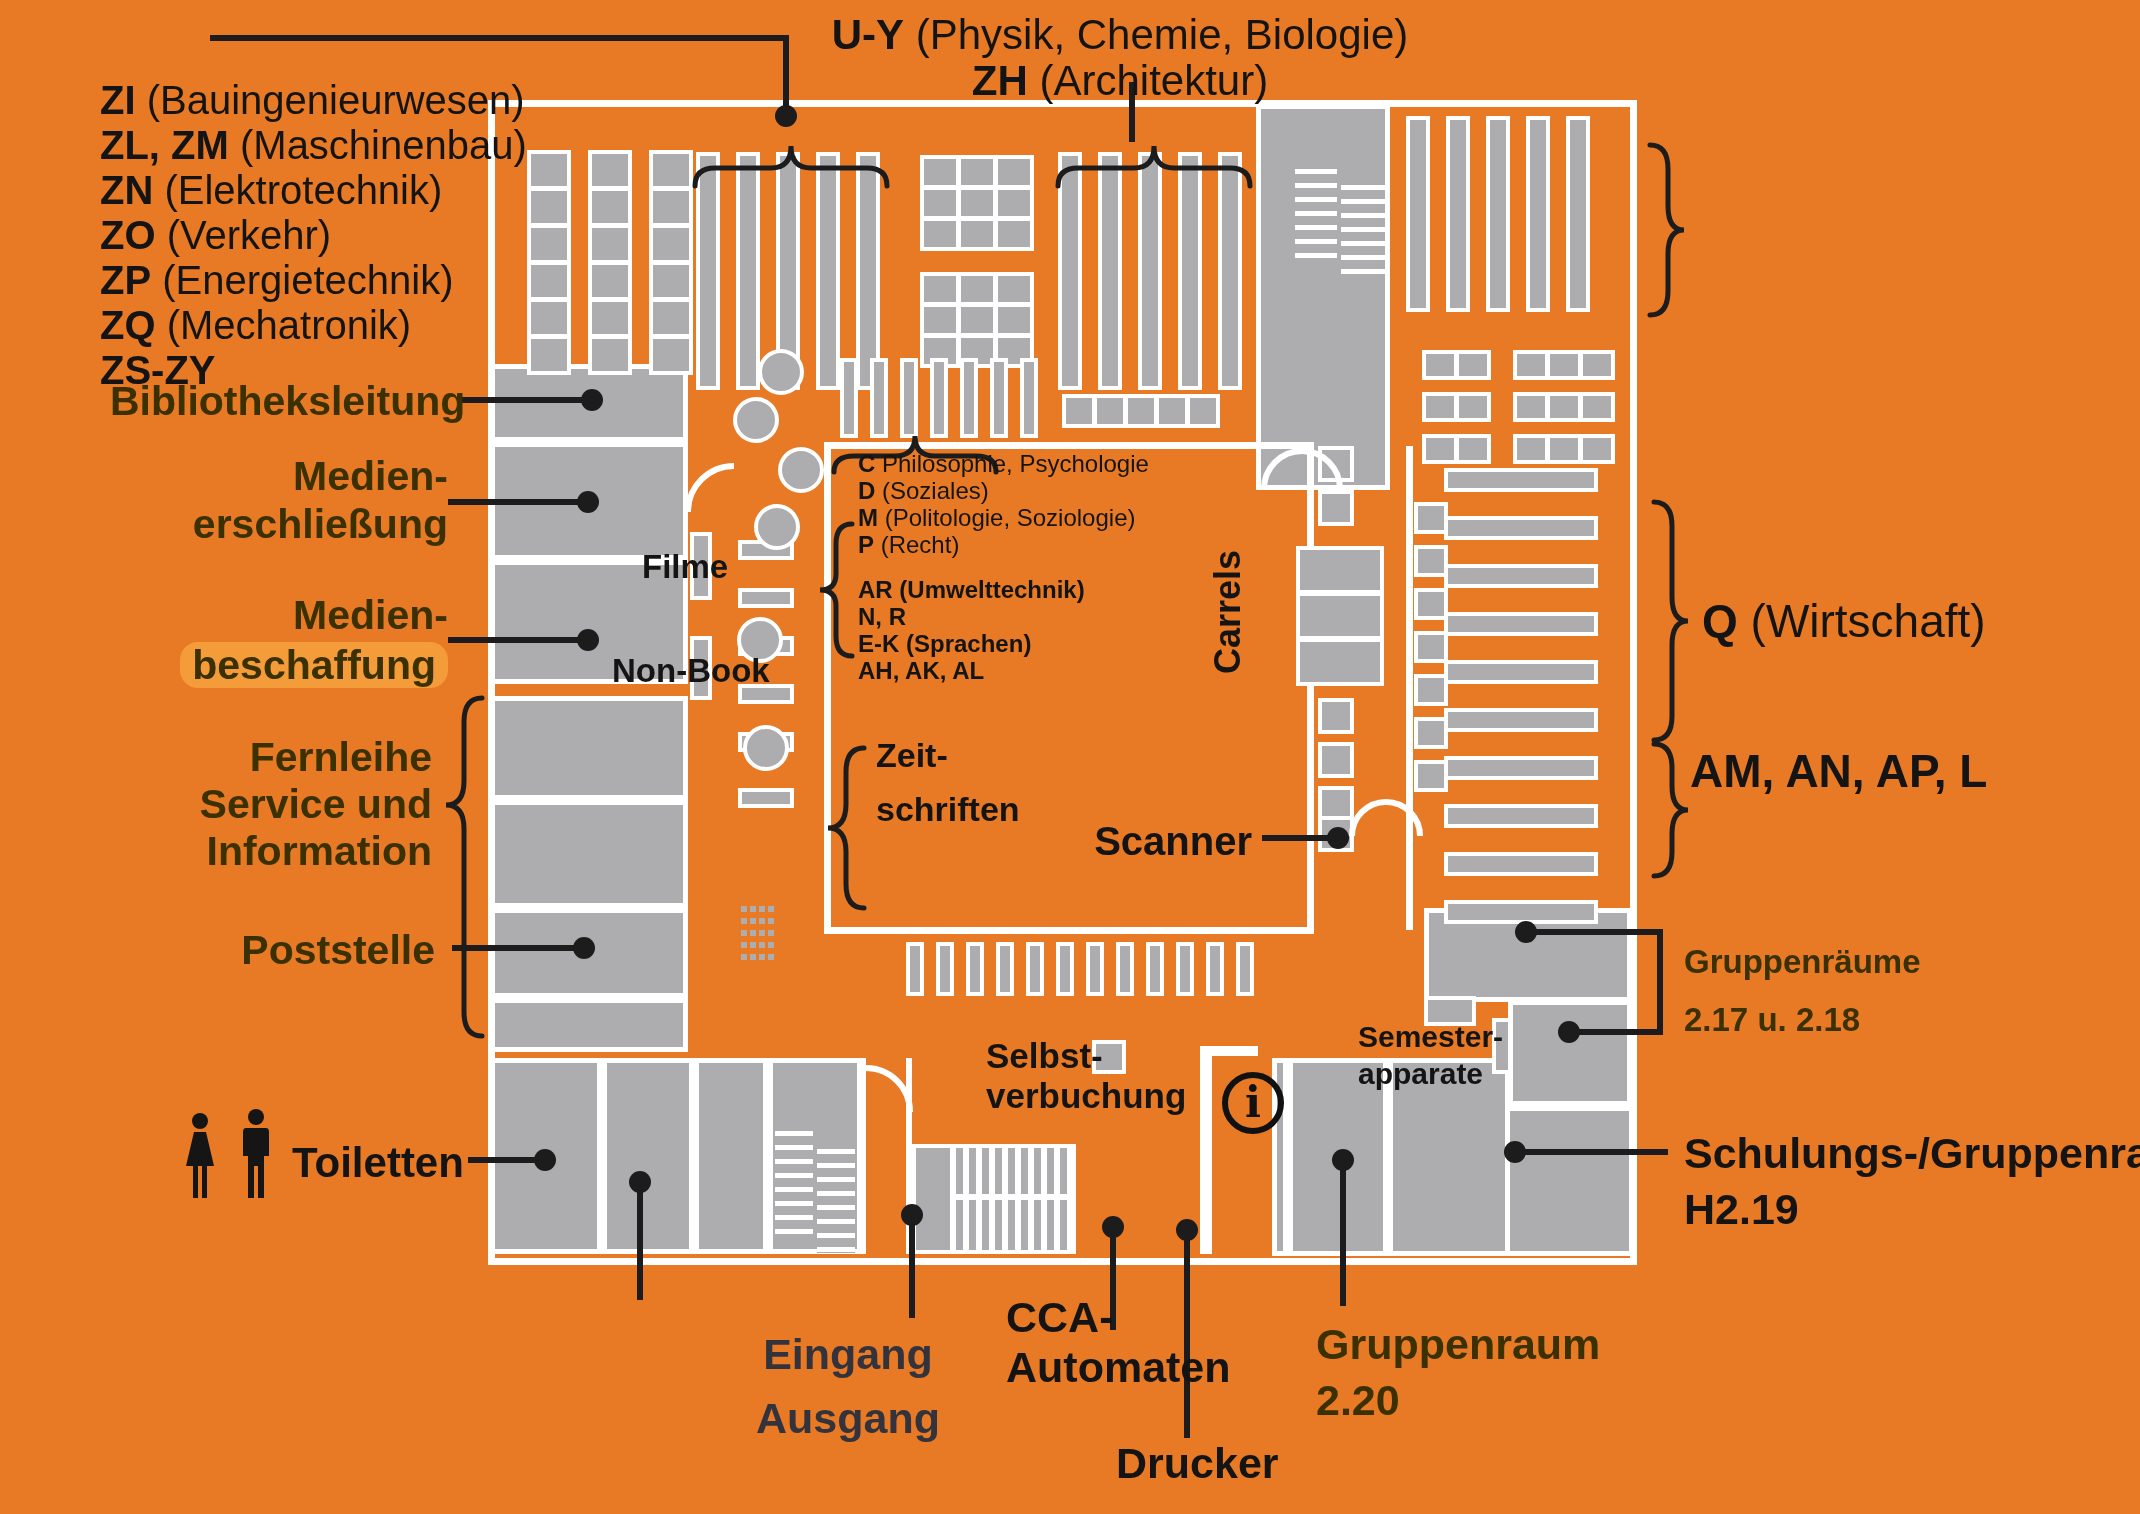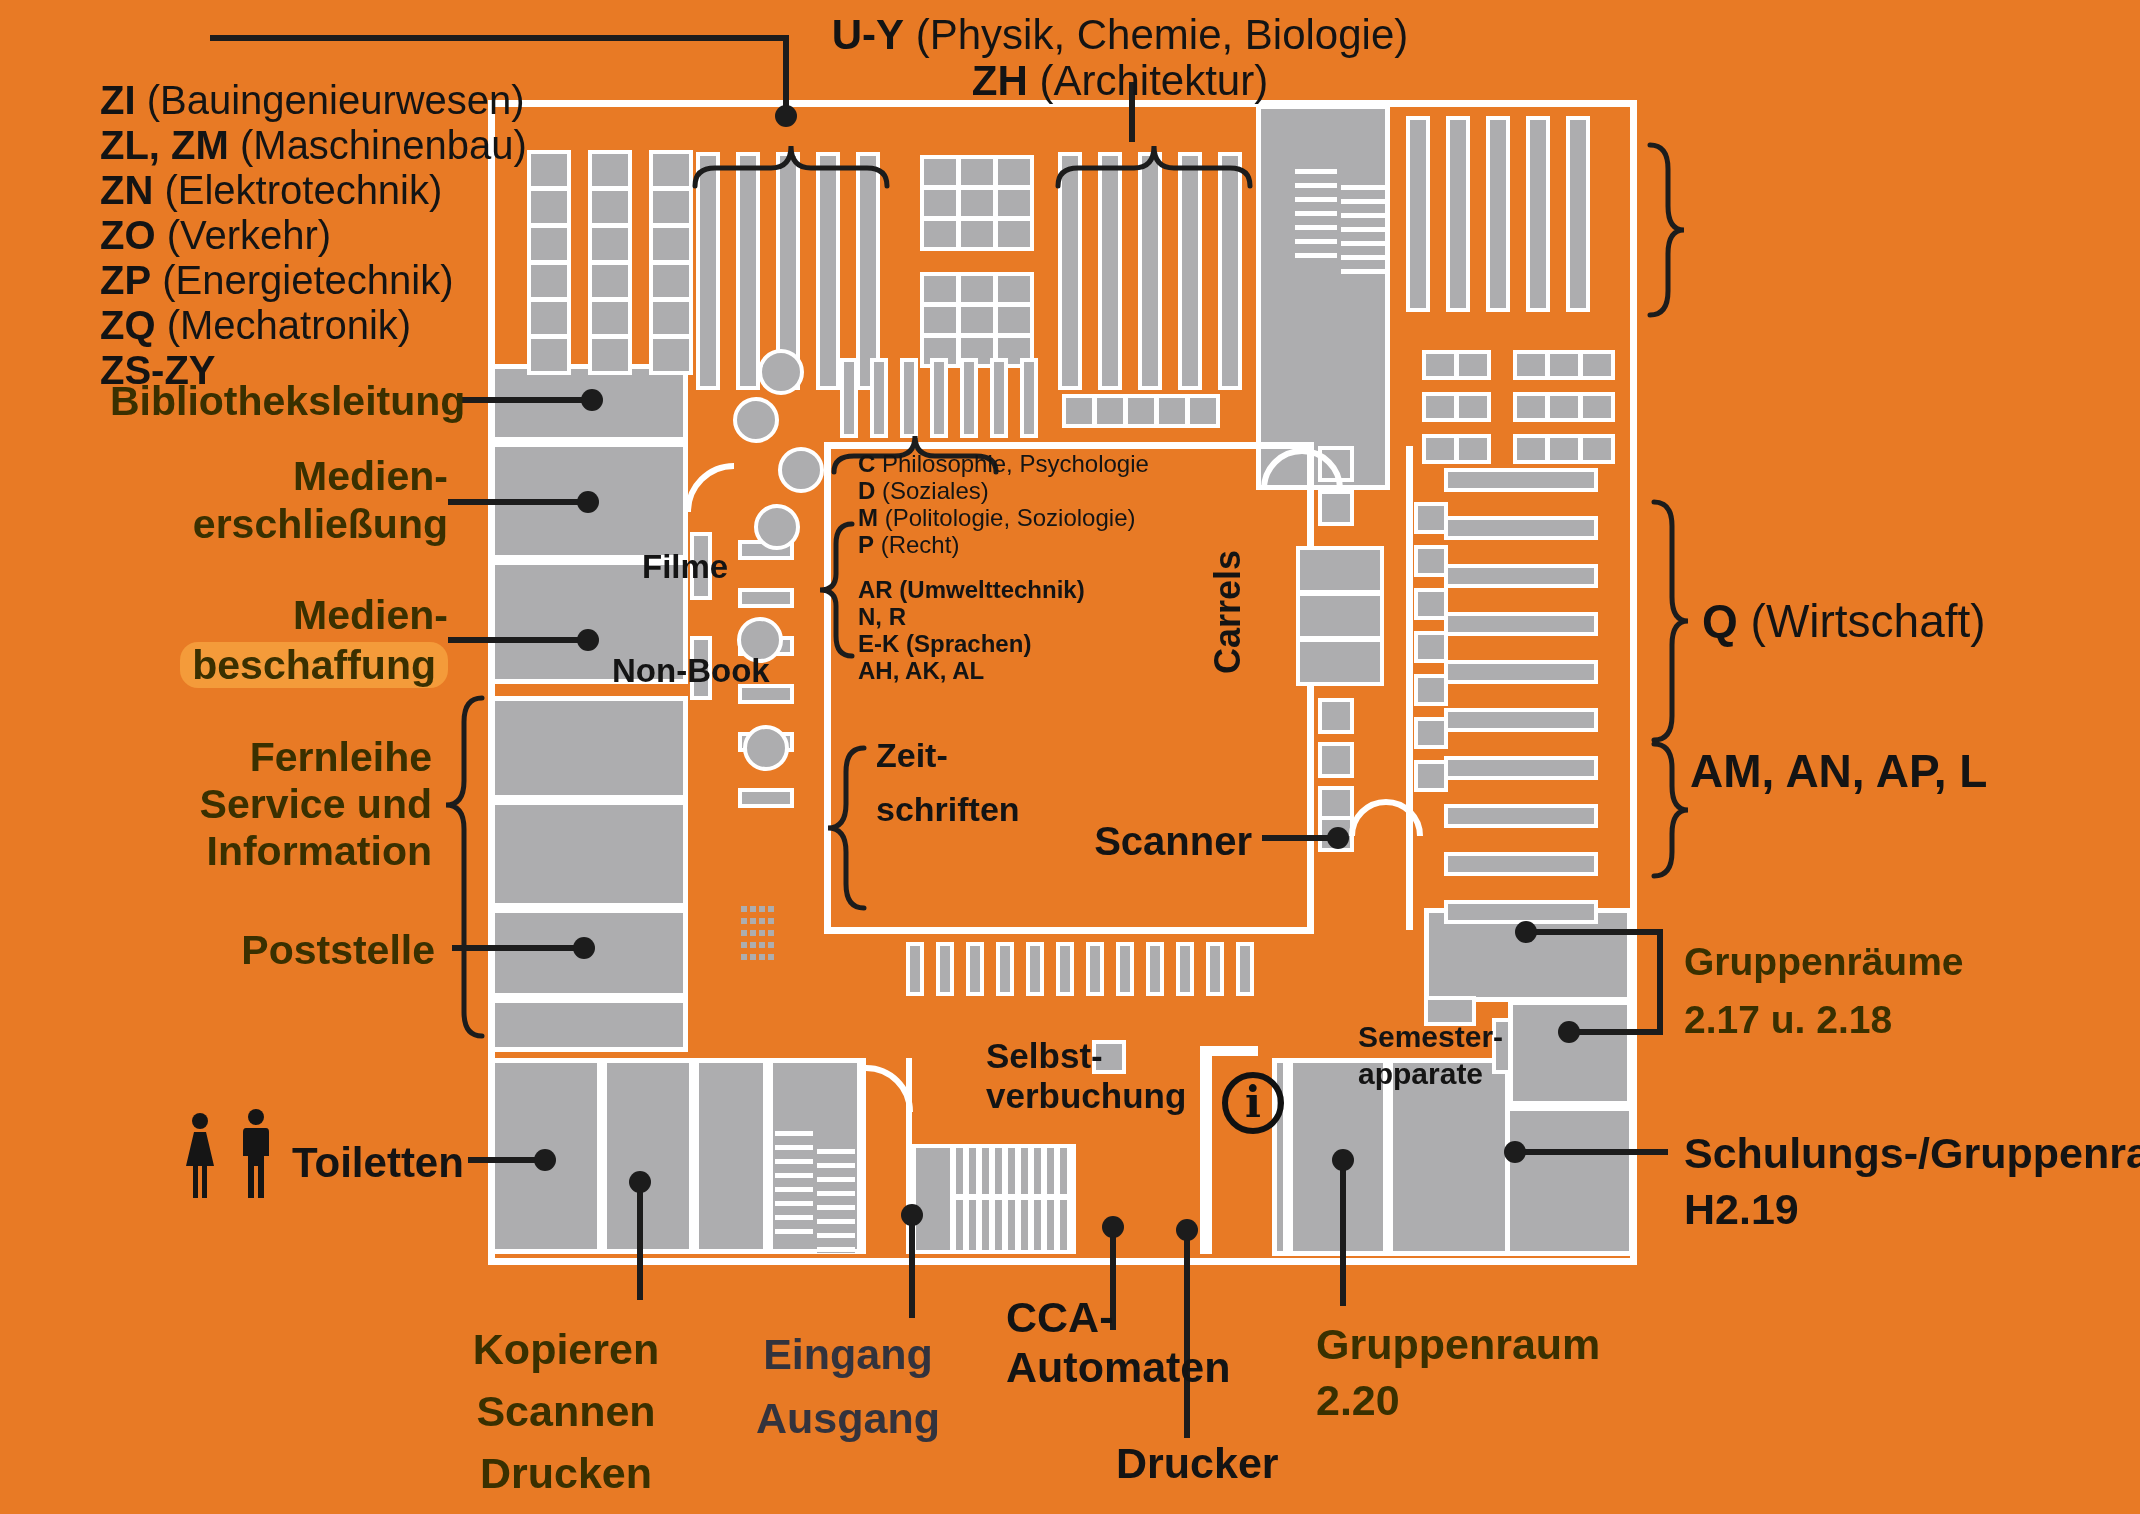--- a/index.html
+++ b/index.html
@@ -419,40 +419,35 @@
     <div class="t" style="left:858px;top:450px;font-size:24px;font-weight:normal"><b>C</b> <span>Philosophie, Psychologie</span></div>
     <div class="t" style="left:858px;top:477px;font-size:24px;font-weight:normal"><b>D</b> <span>(Soziales)</span></div>
     <div class="t" style="left:858px;top:504px;font-size:24px;font-weight:normal"><b>M</b> <span>(Politologie, Soziologie)</span></div>
     <div class="t" style="left:858px;top:531px;font-size:24px;font-weight:normal"><b>P</b> <span>(Recht)</span></div>
     <div class="t" style="left:858px;top:576px;font-size:24px;font-weight:bold"><b>AR</b> <span>(Umwelttechnik)</span></div>
     <div class="t" style="left:858px;top:603px;font-size:24px;font-weight:normal"><b>N, R</b> <span></span></div>
     <div class="t" style="left:858px;top:630px;font-size:24px;font-weight:normal"><b>E-K</b> <b>(Sprachen)</b></div>
     <div class="t" style="left:858px;top:657px;font-size:24px;font-weight:normal"><b>AH, AK, AL</b> <span></span></div>
   </div>
 
-  <div class="t brown tc" style="left:430px;top:1318px;width:272px;font-size:43px;line-height:62px">
-    <div>Kopieren</div>
-    <div>Scannen</div>
-    <div>Drucken</div>
-  </div>
   <div class="t slate tc" style="left:712px;top:1322px;width:272px;font-size:43px;line-height:64px">
     <div>Eingang</div>
     <div>Ausgang</div>
   </div>
   <div class="t" style="left:1006px;top:1292px;font-size:43px;line-height:50px">
     <div>CCA-</div>
     <div>Automaten</div>
   </div>
   <div class="t" style="left:1116px;top:1438px;font-size:43px">Drucker</div>
   <div class="t brown" style="left:1316px;top:1316px;font-size:43px;line-height:56px">
     <div>Gruppenraum</div>
     <div>2.20</div>
   </div>
   <div class="t" style="left:1684px;top:1125px;font-size:43px;line-height:56px">
     <div>Schulungs-/Gruppenraum</div>
     <div>H2.19</div>
   </div>
-  <div class="t brown" style="left:1684px;top:933px;font-size:39px;line-height:58px">
+  <div class="t brown" style="left:1684px;top:933px;font-size:33px;line-height:58px">
     <div>Gruppenräume</div>
     <div>2.17 u. 2.18</div>
   </div>
 
 </div>
 
 </body></html>

